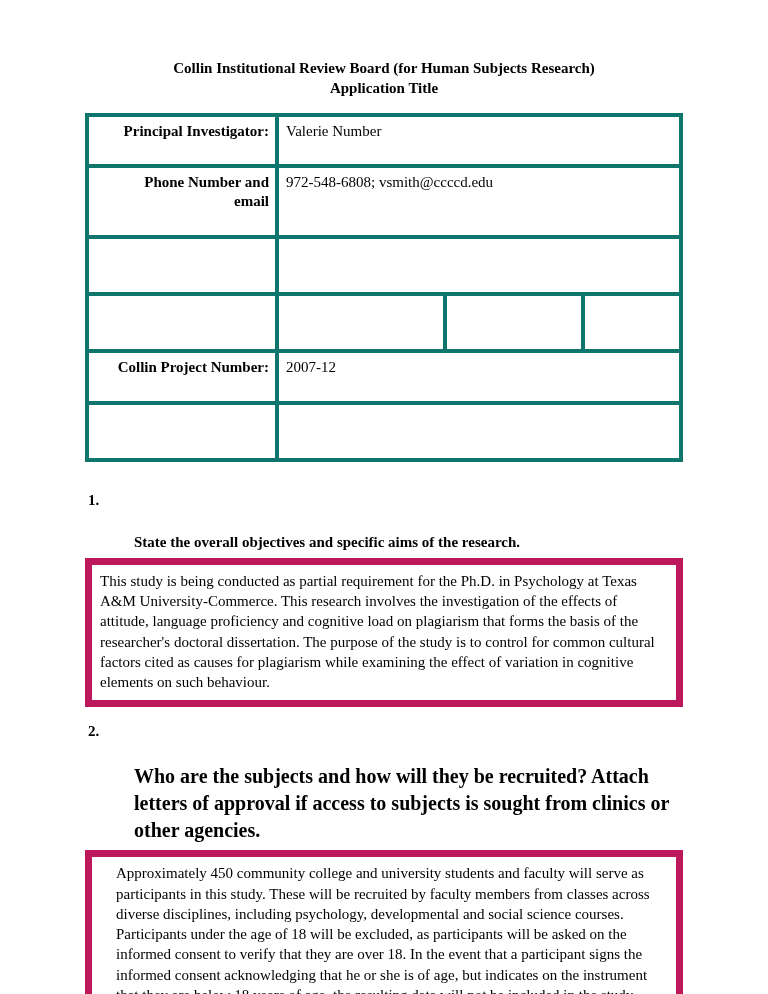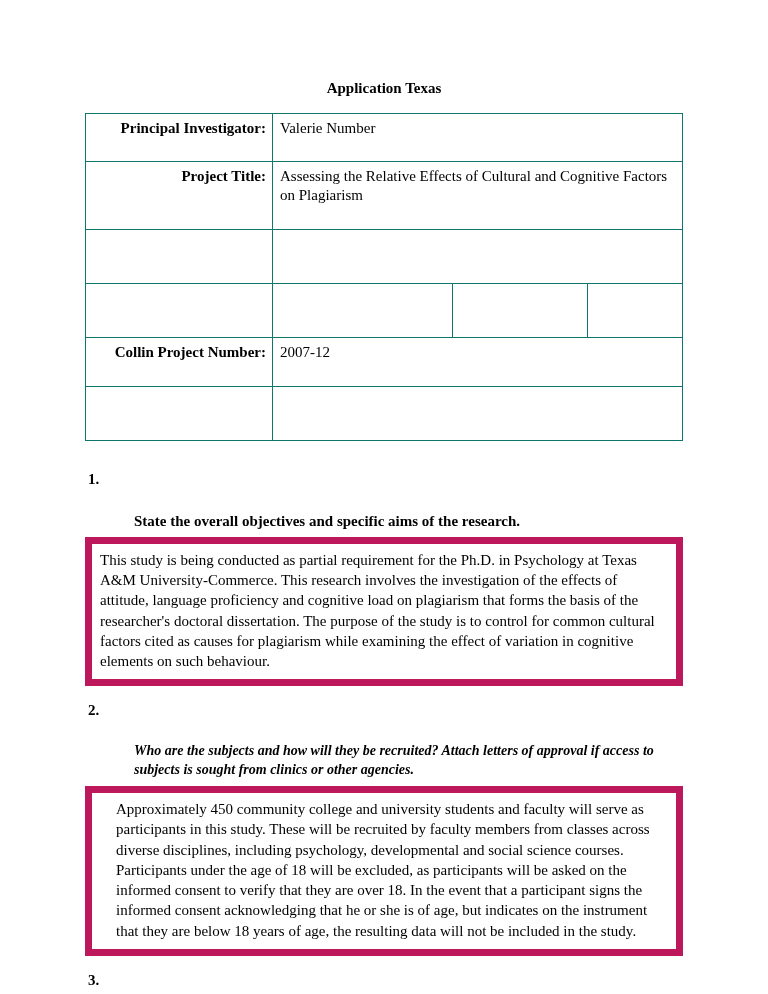--- a/index.html
+++ b/index.html
@@ -20,21 +20,21 @@
       font-size: 15px;
       margin-bottom: 14px;
       line-height: 1.35;
     }
     table.info-table {
       width: 100%;
       border-collapse: collapse;
       margin-bottom: 28px;
     }
     table.info-table td, table.info-table th {
-      border: 1px solid #0f766e;
+      border: 4px solid #0f766e;
       padding: 5px 7px 24px 7px;
       vertical-align: top;
       font-size: 15px;
       line-height: 1.25;
     }
     table.info-table .label-cell {
       width: 172px;
       text-align: right;
       font-weight: bold;
       padding-right: 6px;
@@ -66,43 +66,45 @@
       border: 7px solid #be185d;
       padding: 6px 8px 8px 8px;
       margin: 3px 0 14px 0;
       line-height: 1.35;
     }
     .response-box.indented {
       padding-left: 24px;
       padding-right: 11px;
     }
     .q2 .q-text {
-      font-size: 14px;
-      font-style: italic;
+      font-size: 20px;
     }
   </style>
 </head>
 <body>
 
 <div class="page">
 
   <div class="title">
-    <br>
-    <span>Application Texas</span>
+    <span>Collin Institutional Review Board (for Human Subjects Research)</span><br>
+    <span>Application Title</span>
   </div>
 
   <table class="info-table">
     <tbody>
         <tr>
       <td class="label-cell">Principal Investigator:</td>
       <td colspan="3">Valerie Number</td>
     </tr>
     <tr>
-      <td class="label-cell">Project Title:</td>
-      <td colspan="3">Assessing the Relative Effects of Cultural and Cognitive Factors on Plagiarism</td>
+      <td class="label-cell">
+        <span>Phone Number and</span><br>
+        <span>email</span>
+      </td>
+      <td colspan="3">972-548-6808; vsmith@ccccd.edu</td>
     </tr>
     <tr class="empty-row">
       <td></td>
       <td colspan="3"></td>
     </tr>
     <tr class="empty-row split-row">
       <td class="small1"></td>
       <td class="small2"></td>
       <td class="small3"></td>
       <td class="small4"></td>

